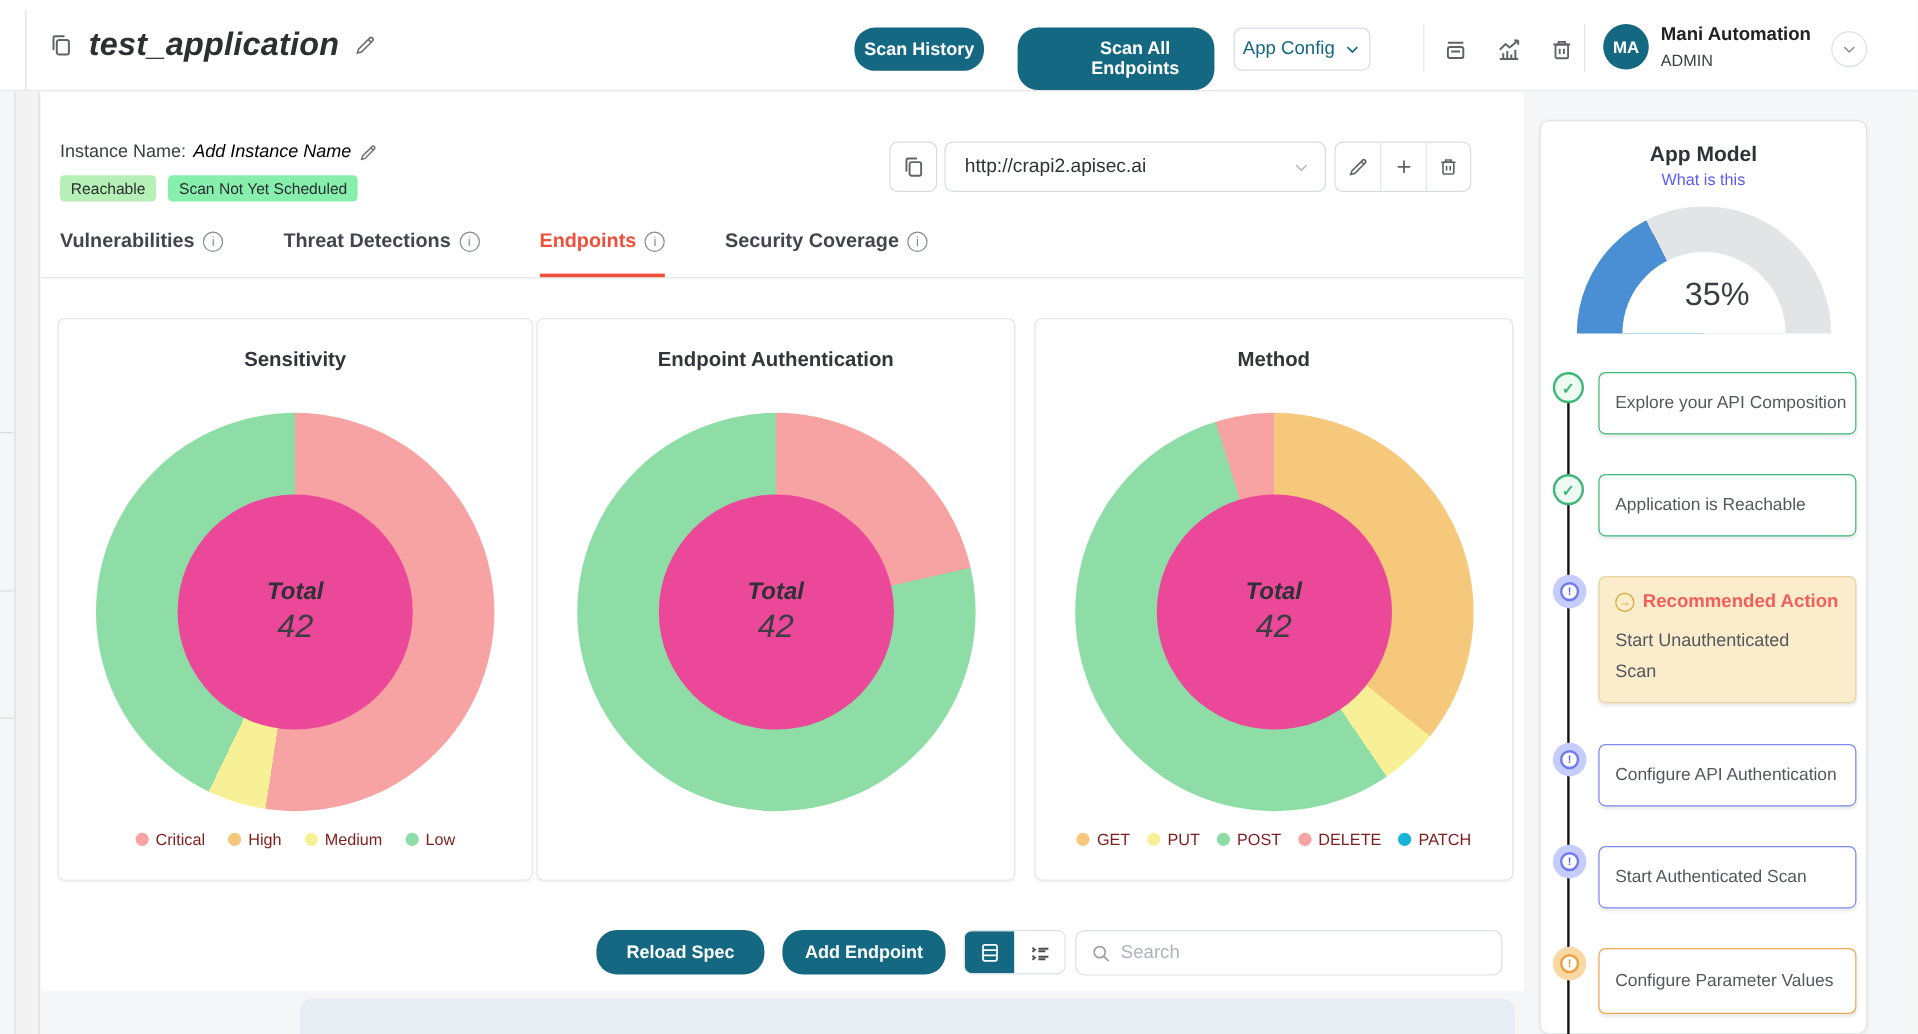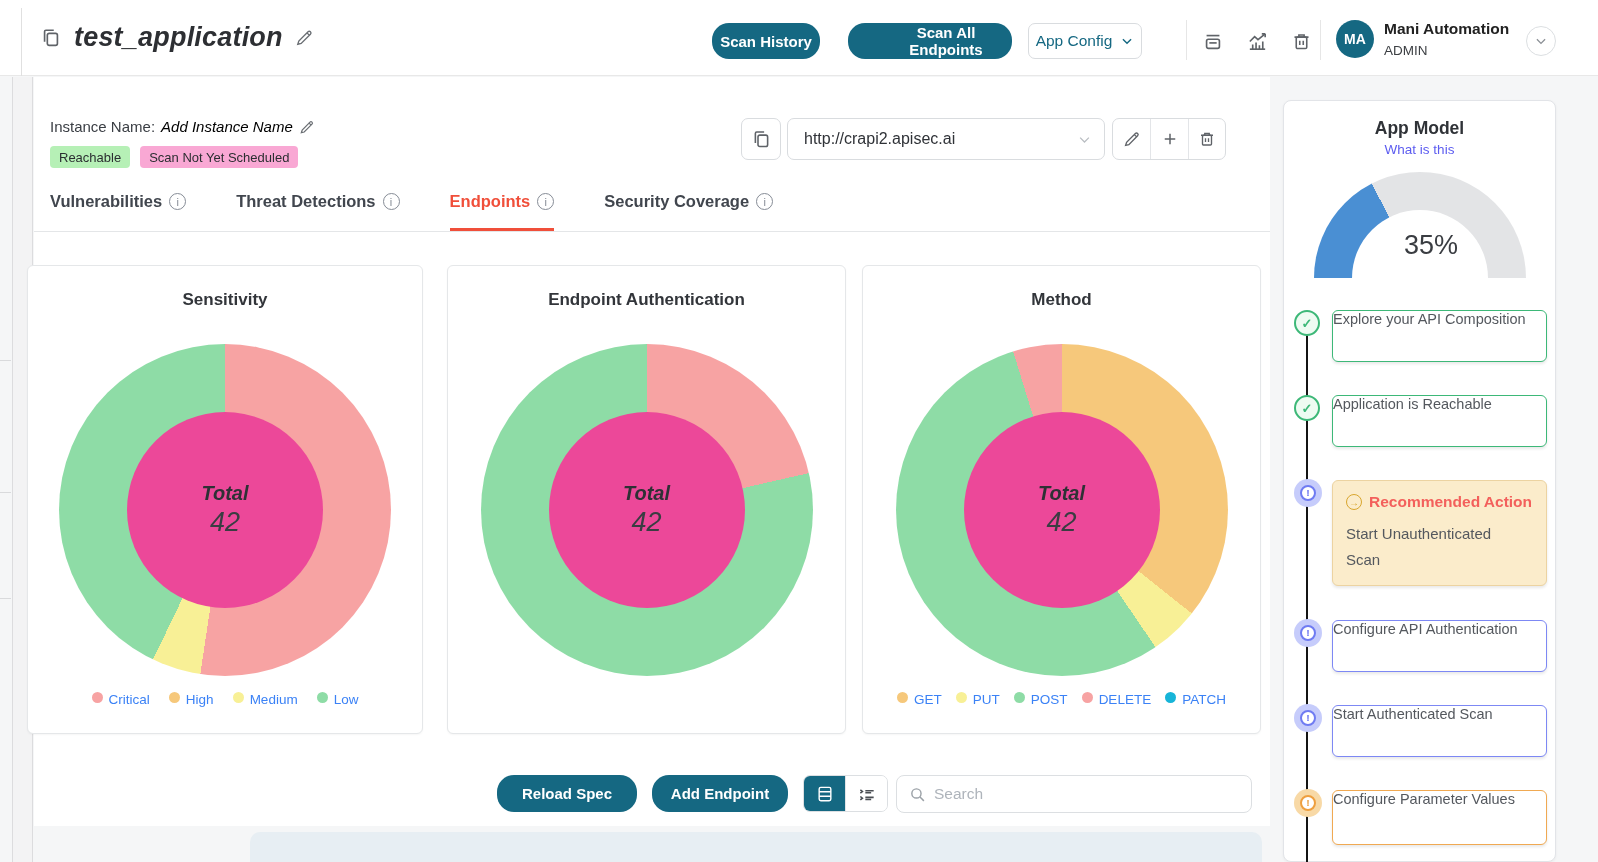--- a/index.html
+++ b/index.html
@@ -11,21 +11,21 @@
   
   .header { left:0; top:0; width:1598px; height:76px; background:#fff; border-bottom:1px solid #e8e8e8; }
   .hline { left:21px; top:8px; width:1px; height:68px; background:#e0e0e0; }
   .title-row { left:40px; top:22px; display:flex; align-items:center; gap:12px;font-style:italic; }
   .page-title { font-size:27px; font-weight:bold; color:#2d2f33; letter-spacing:.2px; }
   .icon-btn { background:none; border:none; cursor:pointer; display:flex; align-items:center; justify-content:center; color:#5f6368; }
   .btn { border:none; border-radius:17px; font-family:"Liberation Sans",sans-serif; font-size:15px; font-weight:bold; cursor:pointer; }
   .btn-teal { background:#156882; color:#fff; }
   .btn-outline { background:#fff; border:1px solid #d9dcdf; color:#156882; display:flex; align-items:center; justify-content:center; gap:8px; font-weight:normal; font-size:15.5px; }
   .scan-history { left:712px; top:23px; width:108px; height:36px; }
-  .scan-all { left:848px; top:23px; width:164px; height:36px;padding-left:32px; }
+  .scan-all { left:848px; top:23px; width:164px; height:52px;padding-left:32px; }
   .app-config { left:1028px; top:23px; width:114px; height:36px; border-radius:7px; }
   .hdr-div { top:20px; width:1px; height:40px; background:#e6e6e6; }
   .hdr-icons { top:30px; display:flex; gap:22px; color:#5a5e63; }
   .avatar { left:1336px; top:20px; width:38px; height:38px; border-radius:50%; background:#156882; color:#fff; font-size:14px; font-weight:bold; display:flex; align-items:center; justify-content:center; }
   .user-name { left:1384px; top:20px; font-size:15.5px; font-weight:bold; color:#222; }
   .user-role { left:1384px; top:43px; font-size:13.5px; color:#3c3f43; }
   .user-chevron { left:1526px; top:26px; width:30px; height:30px; border:1px solid #dcdfe2; border-radius:50%; background:#fff; color:#8a8f95; }
 
   
   .gutter-band { left:12px; top:77px; width:21px; height:785px; background:#f3f3f4; border-left:1px solid #dcdcde; border-right:1px solid #dcdcde; }
@@ -58,23 +58,23 @@
 
   
   .card { background:#fff; border:1px solid #e5e7e9; border-radius:6px; box-shadow:0 1px 2px rgba(0,0,0,.04); }
   .card-title { text-align:center; font-size:17px; font-weight:bold; color:#32353a; margin-top:24px; }
   .donut-wrap { position:absolute; left:50%; top:78px; transform:translateX(-50%); width:332px; height:332px; }
   .donut { position:absolute; inset:0; border-radius:50%; }
   .donut-hole { position:absolute; left:50%; top:50%; transform:translate(-50%,-50%); width:196px; height:196px; background:#ec4899; border-radius:50%; display:flex; flex-direction:column; align-items:center; justify-content:center; gap:2px;font-style:italic; }
   .donut-total-label { font-size:20px; font-weight:bold; color:#2e3135; }
   .donut-total-value { font-size:27px; color:#3a3d42; }
   .legend { position:absolute; left:0; right:0; top:426px; display:flex; justify-content:center; gap:19px; }
-  .legend-item { display:flex; gap:6px; font-size:13.5px; color:#3b82f6; cursor:pointer; }
+  .legend-item { display:flex; align-items:center; gap:6px; font-size:13.5px; color:#7f1d1d; cursor:pointer; }
   .legend-dot { width:11px; height:11px; border-radius:50%; background:#ccc; }
-  .card1 { left:27px;  top:265px; width:396px; height:469px; }
+  .card1 { left:48px;  top:265px; width:396px; height:469px; }
   .card2 { left:447px; top:265px; width:399px; height:469px; }
   .card3 { left:862px; top:265px; width:399px; height:469px; }
 
   
   .reload-btn { left:497px; top:775px; width:140px; height:37px; }
   .addep-btn  { left:652px; top:775px; width:136px; height:37px; }
   .view-toggle { left:803px; top:775px; width:85px; height:37px; border:1px solid #dcdfe2; border-radius:7px; background:#fff; display:flex; overflow:hidden; }
   .view-toggle .seg { flex:1; display:flex; align-items:center; justify-content:center; cursor:pointer; background:#fff; border:none; color:#4a4e53; }
   .view-toggle .seg.active { background:#156882; color:#fff; }
   .view-toggle .seg + .seg { border-left:1px solid #e2e4e7; }
@@ -92,21 +92,21 @@
   .gauge-label { left:1404px; top:230px; font-size:27px; color:#3a3d42; }
   .timeline { left:1306px; top:323px; width:2px; height:539px; background:#141414; }
   .step-dot { position:absolute; left:1294px; display:flex; align-items:center; justify-content:center; }
   .dot-done { width:26px; height:26px; border-radius:50%; background:#eefbf2; border:2px solid #3db878; color:#3db878; font-size:13px; font-weight:bold; }
   .dot-ring { width:28px; height:28px; border-radius:50%; }
   .ring-purple { background:#c6ccfb; }
   .ring-orange { background:#f8d9a6; }
   .dot-inner { width:16px; height:16px; border-radius:50%; background:#fff; display:flex; align-items:center; justify-content:center; font-size:9px; font-weight:bold; }
   .ring-purple .dot-inner { border:2px solid #6f7bf2; color:#5660ee; }
   .ring-orange .dot-inner { border:2px solid #ee9f3f; color:#e8952f; }
-  .step-box { position:absolute; left:1332px; width:215px; background:#fff; border-radius:6px; display:flex; align-items:flex-start; font-size:14.5px; color:#54585e; box-shadow:0 2px 3px rgba(0,0,0,.09); cursor:pointer; }
+  .step-box { position:absolute; left:1332px; width:215px; background:#fff; border-radius:6px; display:flex; align-items:center; padding-left:13px; font-size:14.5px; color:#54585e; box-shadow:0 2px 3px rgba(0,0,0,.09); cursor:pointer; }
   .box-green  { border:1.5px solid #3db878; }
   .box-purple { border:1.5px solid #7d88f4; }
   .box-orange { border:1.5px solid #f0a952; }
   .box-reco { border:1.5px solid #ecd3a1; background:#fbeccb; flex-direction:column; align-items:flex-start; justify-content:flex-start; padding:12px 10px 10px 13px; }
   .reco-head { display:flex; align-items:center; gap:7px; font-size:15.5px; font-weight:bold; color:#f3605c; }
   .reco-arrow { width:16px; height:16px; border:1.5px solid #d9a62e; border-radius:50%; color:#d9a62e; font-size:10px; display:flex; align-items:center; justify-content:center; font-weight:normal; }
   .reco-label { margin-top:10px; font-size:15px; color:#54585e; line-height:1.75; width:180px; }
 
   svg { display:block; }
 </style>
@@ -189,21 +189,21 @@
     <span>Instance Name:</span>
     <span class="instance-placeholder">Add Instance Name</span>
     <span class="icon-btn">
       <svg width="16" height="16" viewBox="0 0 24 24" fill="none" stroke="#6a6e73" stroke-width="1.8">
           <path d="M14.5 5.5l4 4M3.5 20.5l4.3-1L19.5 7.8a2.1 2.1 0 0 0-3-3L4.8 16.5l-1.3 4z"></path>
         </svg>
     </span>
   </div>
   <div class="abs badges">
     <span class="badge" style="background: rgb(182, 240, 182);">Reachable</span>
-    <span class="badge" style="background: #f9a8d4;">Scan Not Yet Scheduled</span>
+    <span class="badge" style="background: #86efac;">Scan Not Yet Scheduled</span>
   </div>
 
   <button class="abs icon-btn url-copy">
     <svg width="21" height="21" viewBox="0 0 24 24" fill="none" stroke="#5f6368" stroke-width="1.8">
         <rect x="8" y="7" width="11" height="13" rx="2"></rect>
         <path d="M5 16V5a1.5 1.5 0 0 1 1.5-1.5H15"></path>
       </svg>
   </button>
   <div class="abs url-select">
     <span class="val">http://crapi2.apisec.ai</span>

